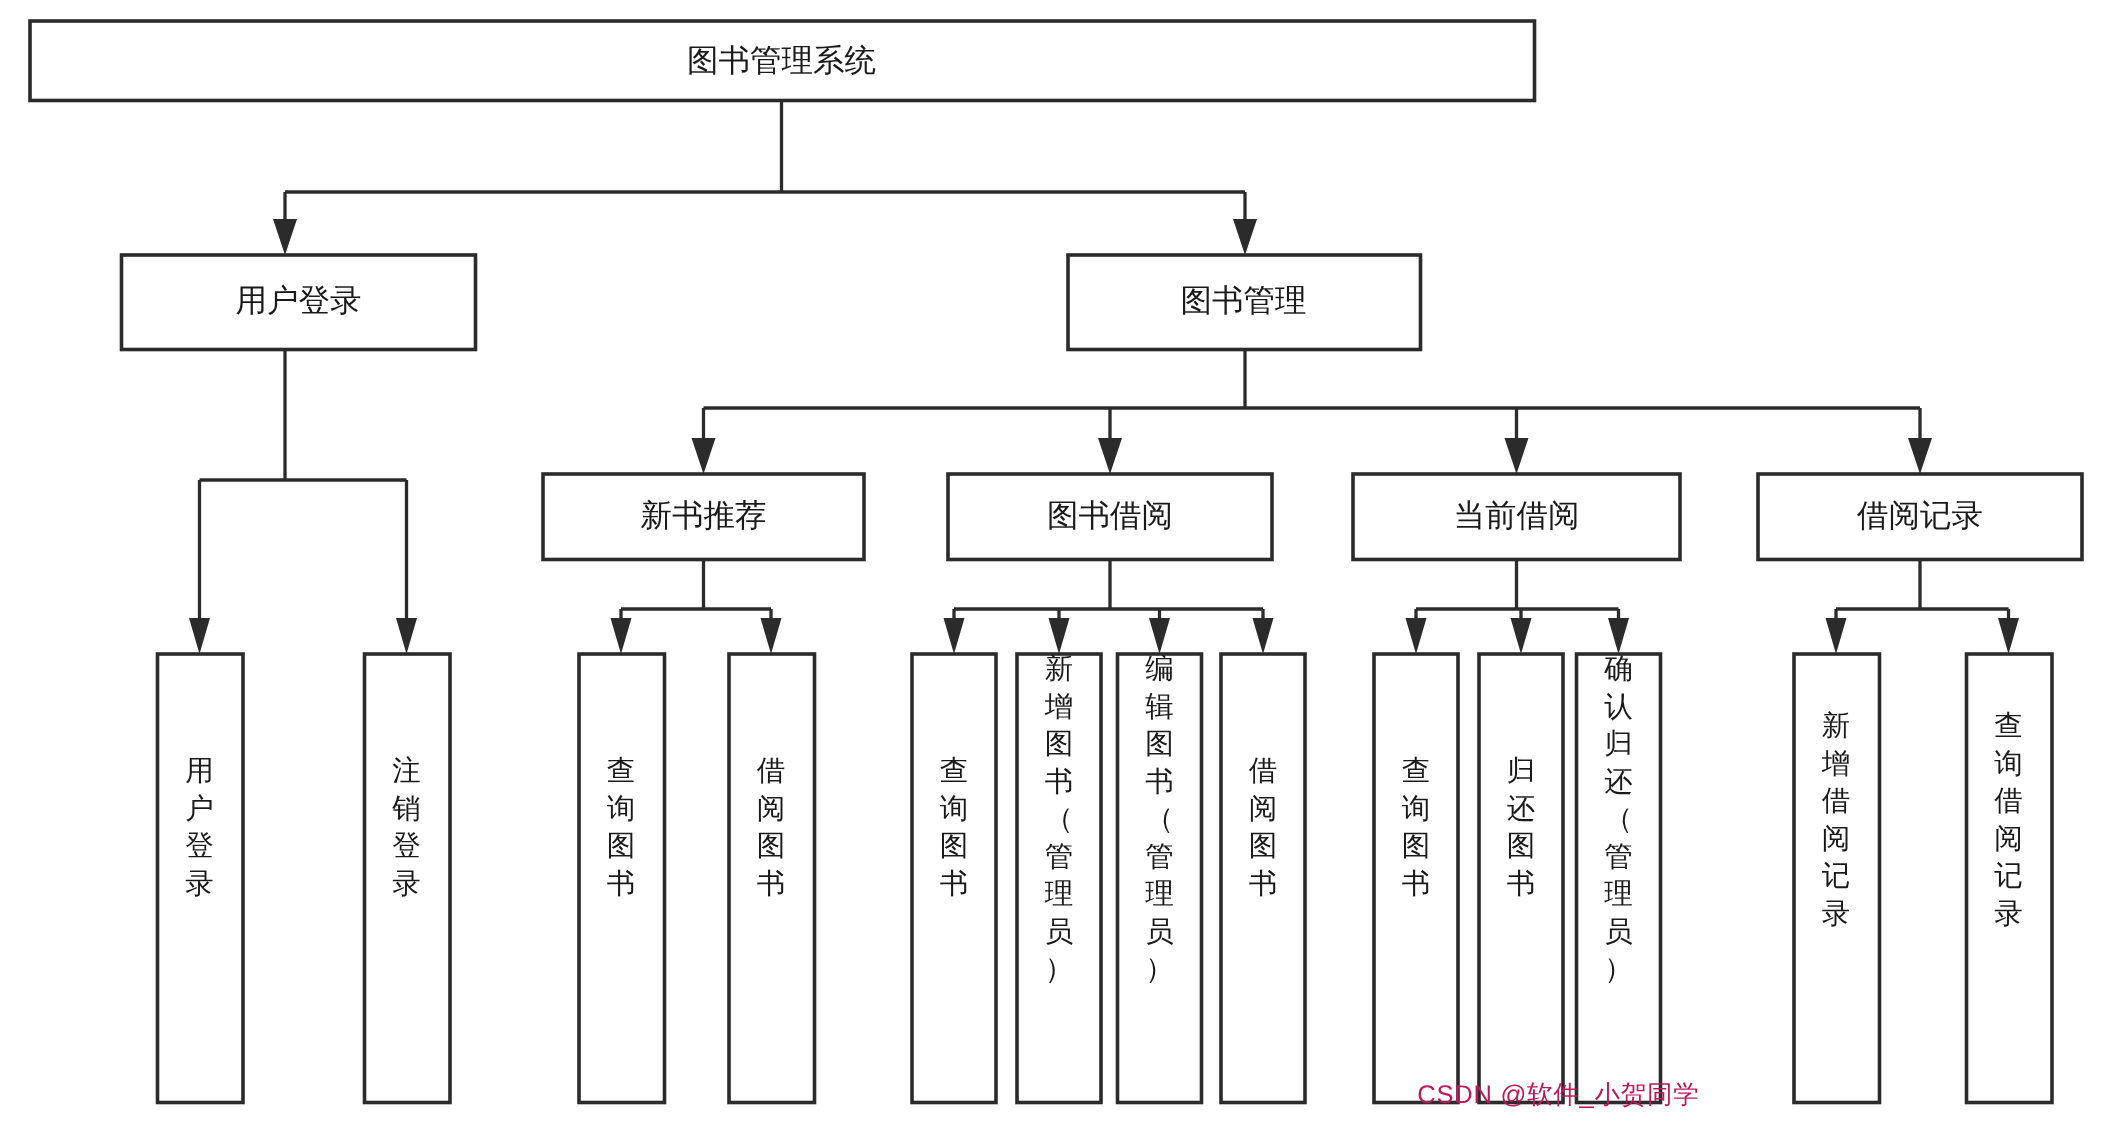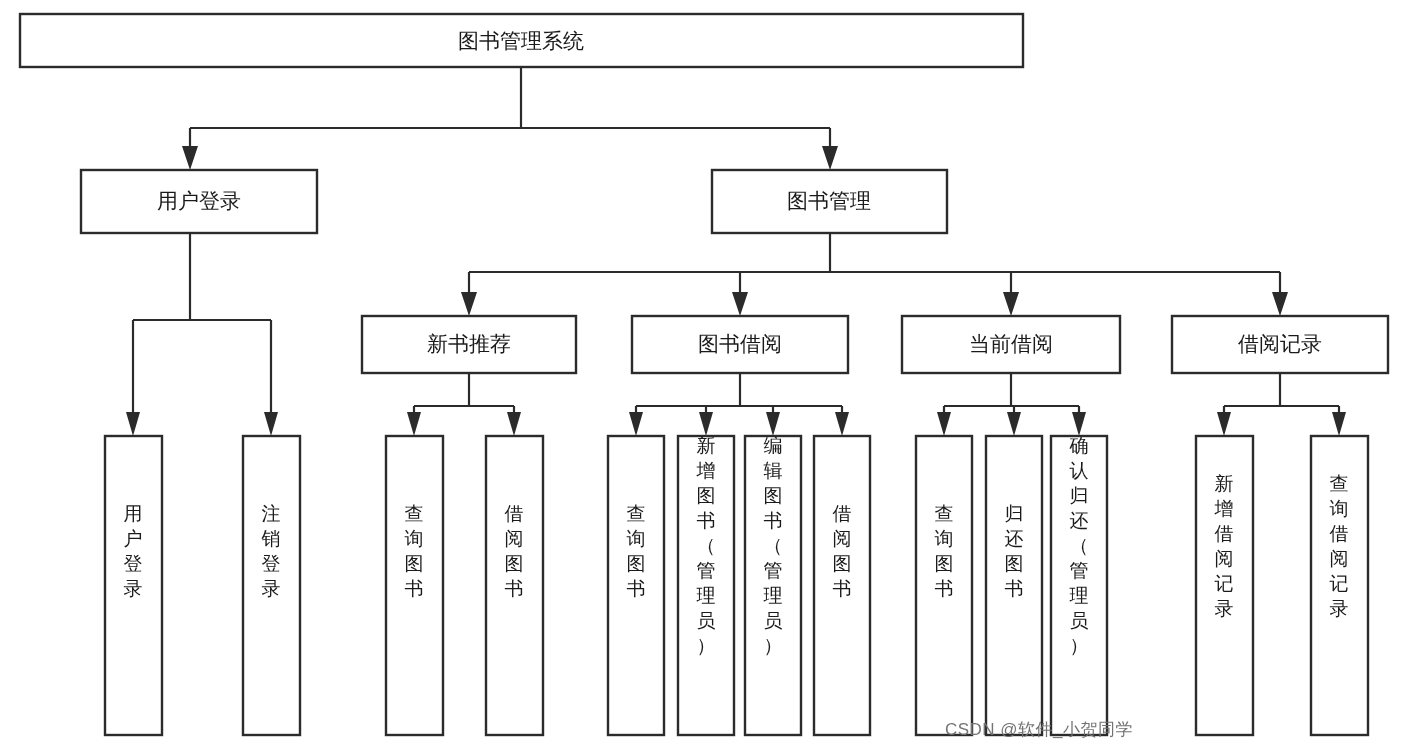--- a/index.html
+++ b/index.html
@@ -51,21 +51,21 @@
     fill: none;
   }
   .arrow-head {
     fill: #2b2b2b;
     stroke: none;
   }
   .watermark-text {
     position: absolute;
     right: 10px;
     bottom: 6px;
-    color: #737373;
+    color: #be185d;
     font-size: 17px;
     font-family: "Liberation Sans", "DejaVu Sans", sans-serif;
     white-space: nowrap;
     letter-spacing: 0.5px;
     user-select: none;
   }
 </style>
 </head>
 <body>
 

